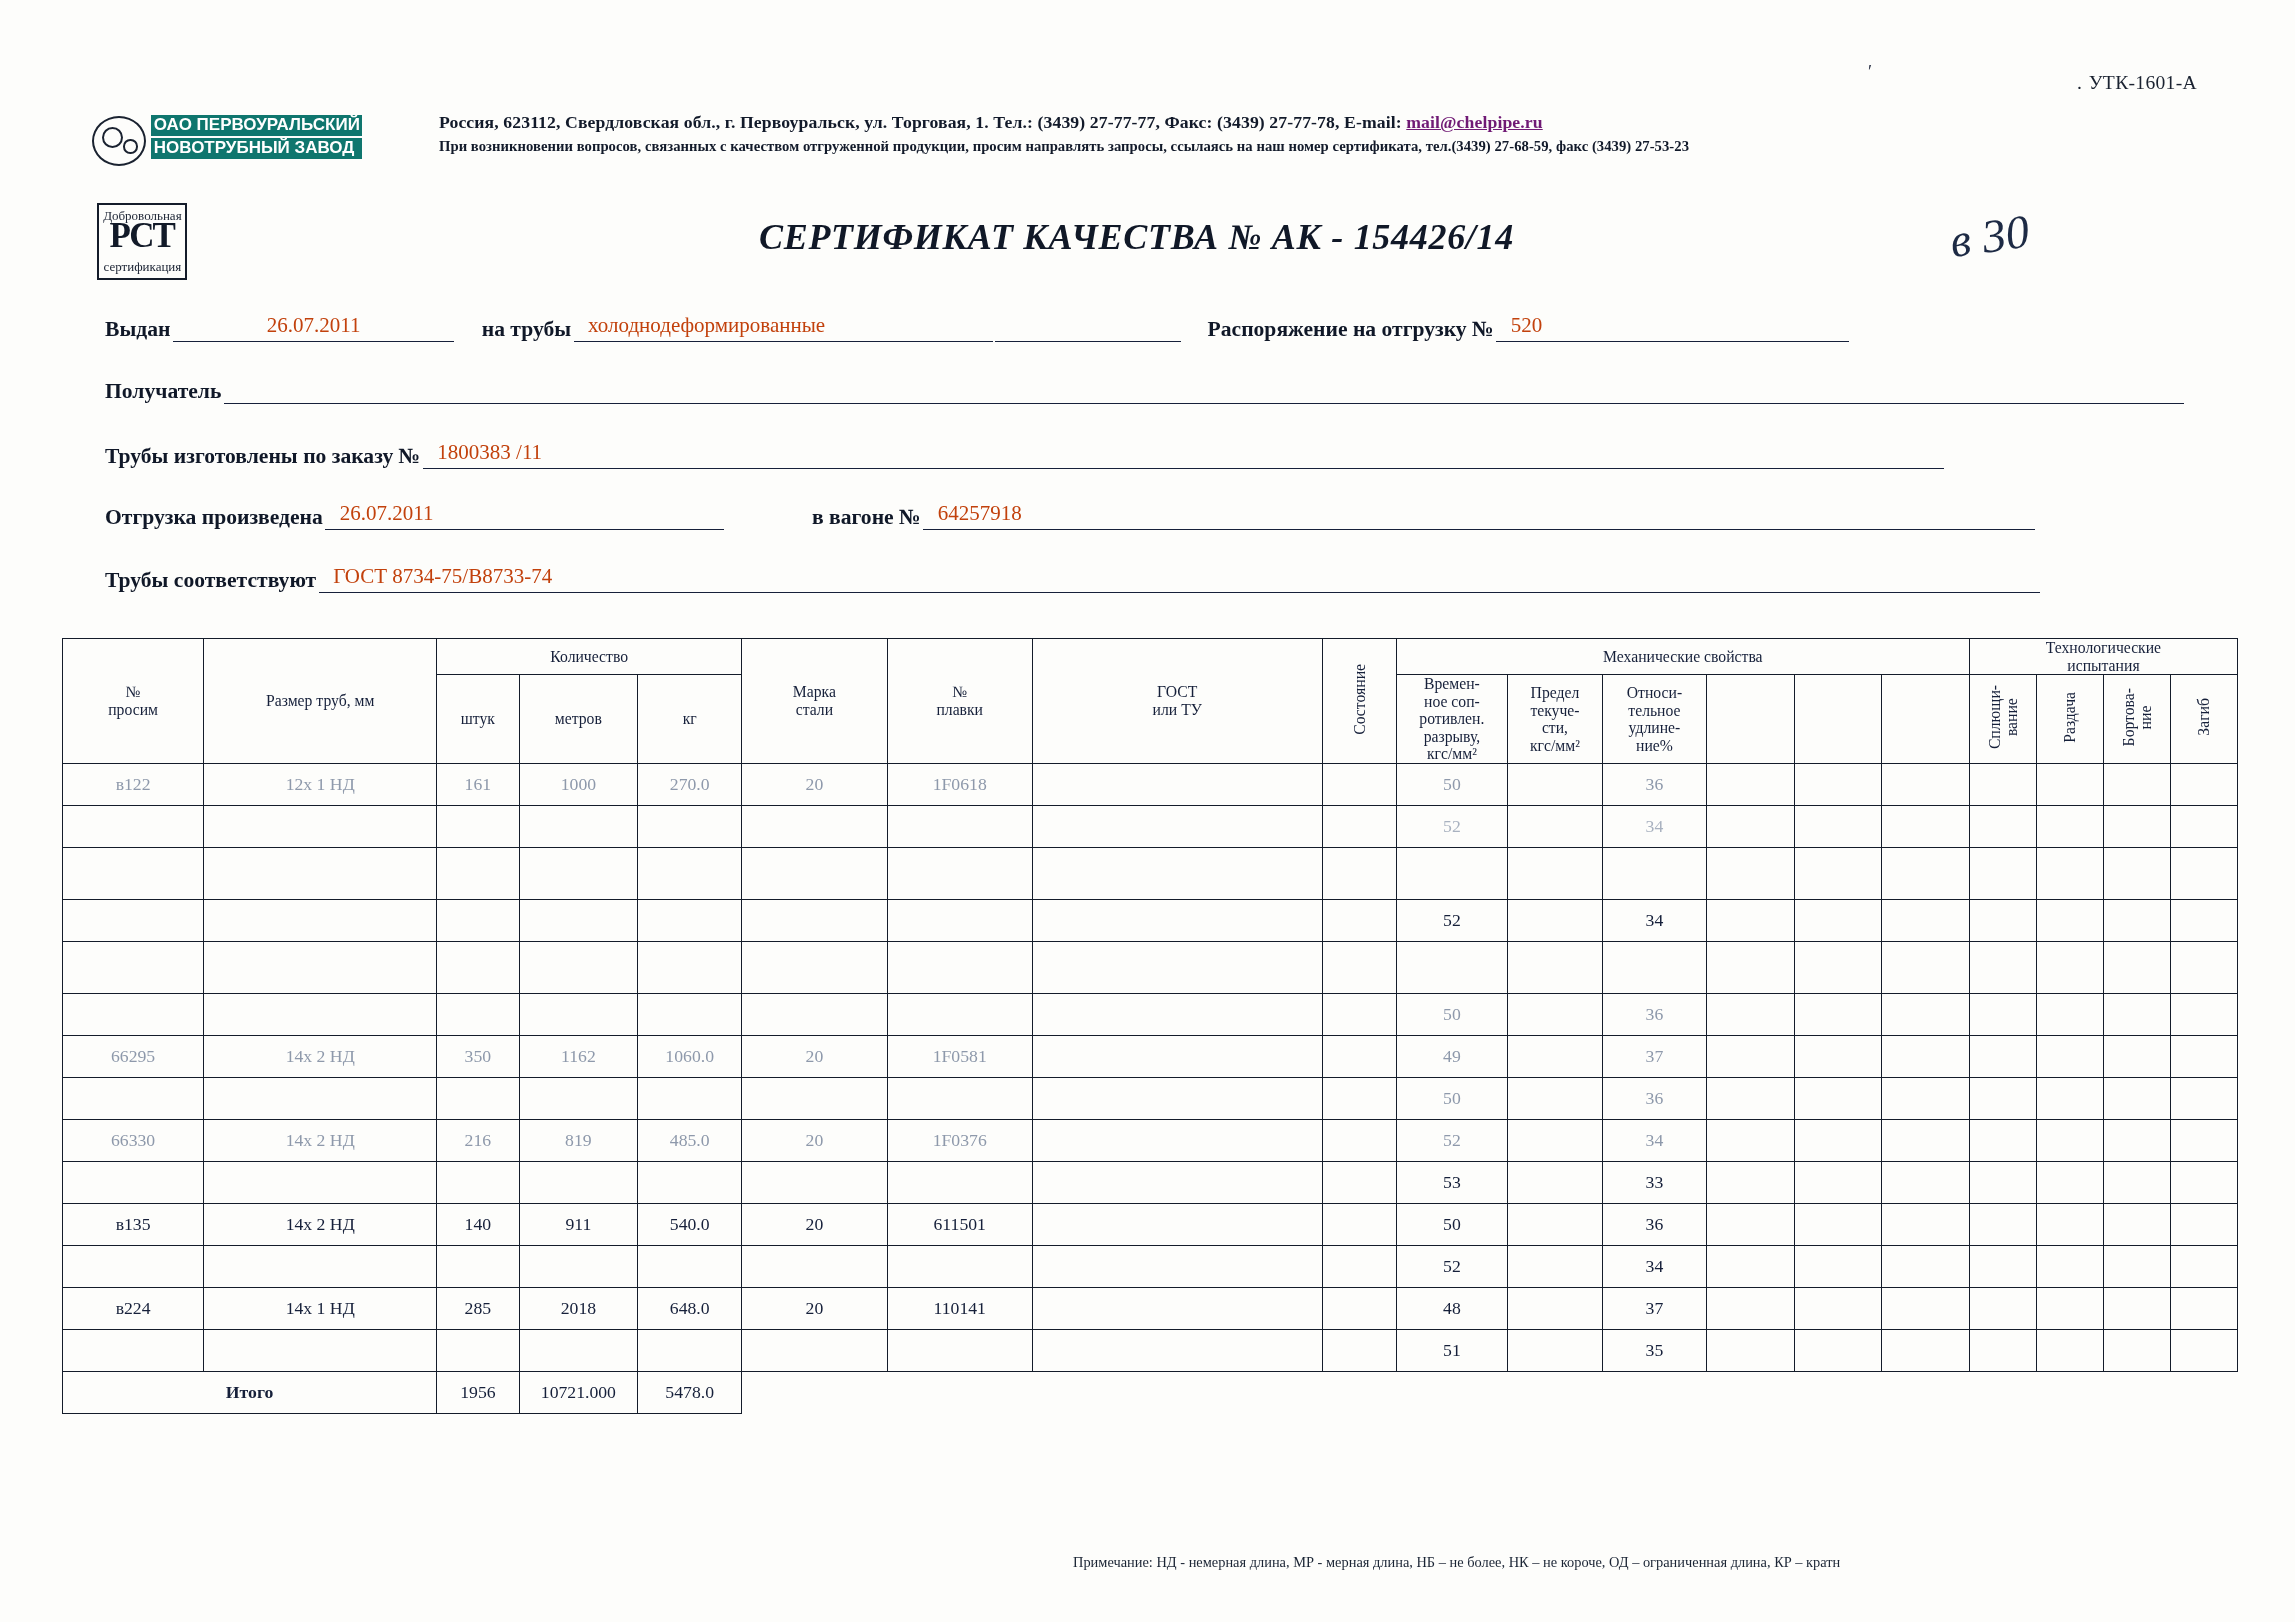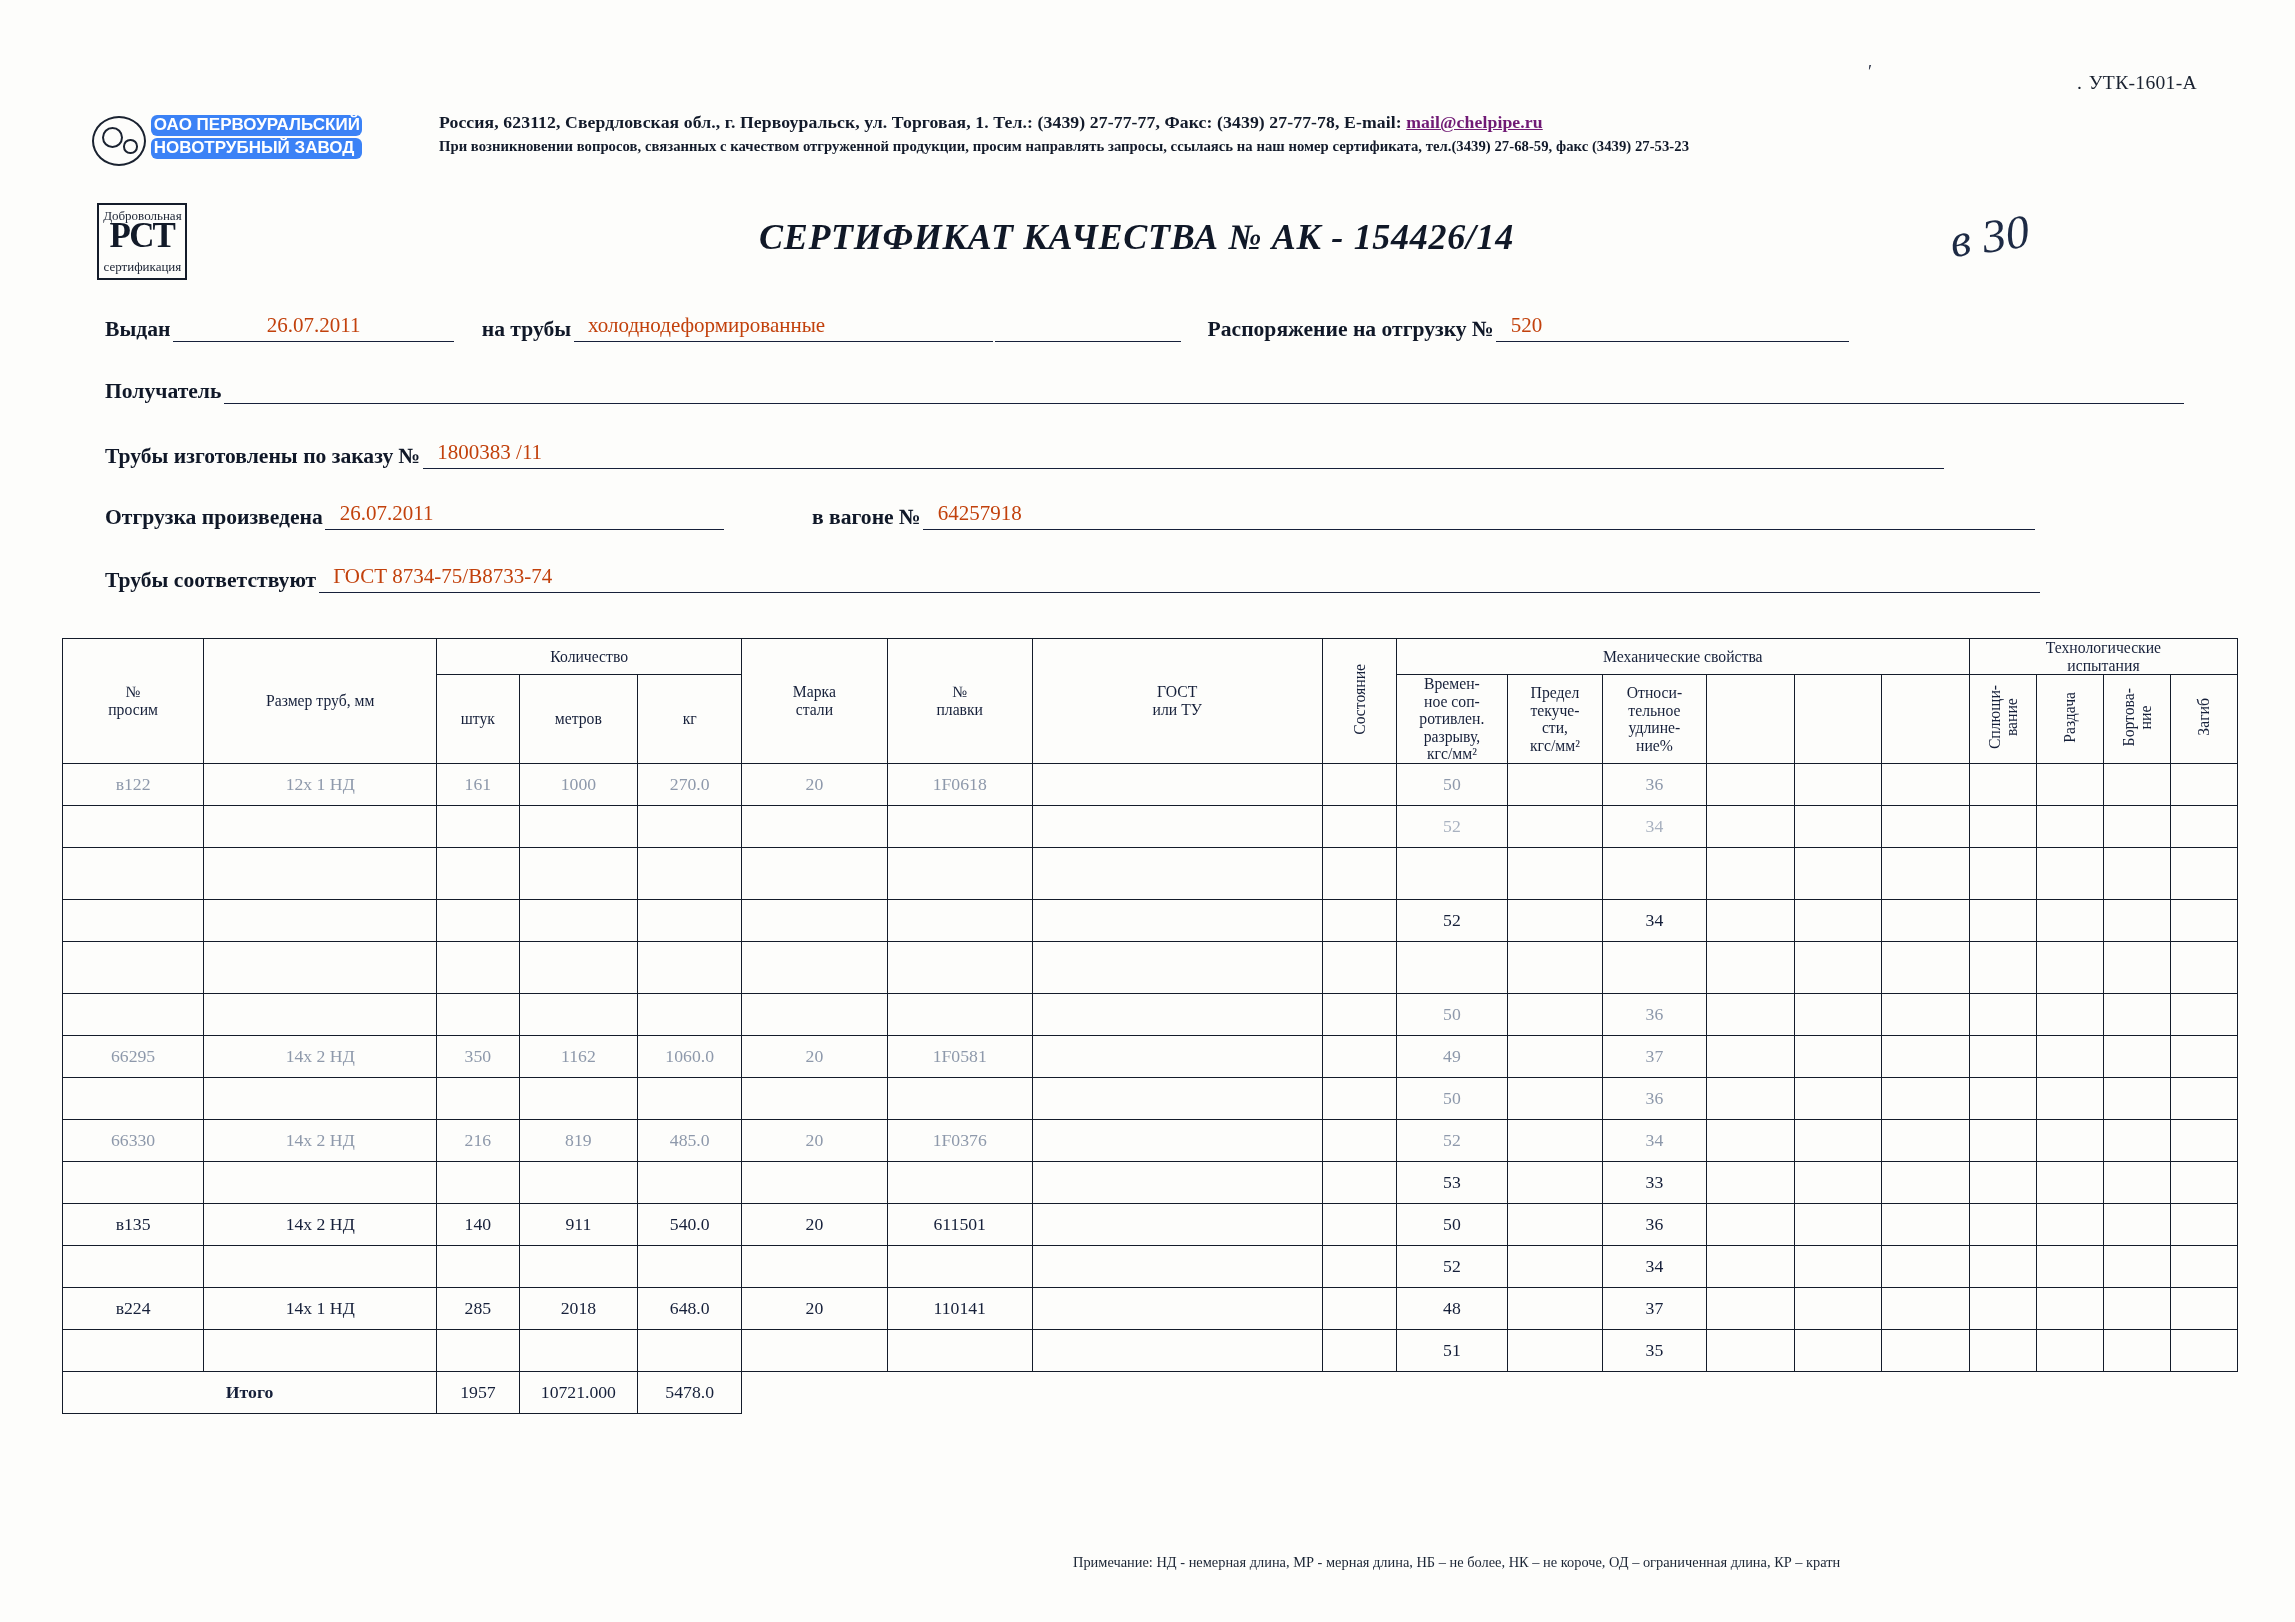--- a/index.html
+++ b/index.html
@@ -85,25 +85,24 @@
   .logo-text {
     margin-left: 5.2px;
     font-family: "Liberation Sans", sans-serif;
     font-weight: bold;
     font-size: 17px;
     line-height: 1.06;
     color: #101828;
   }
   .logo-line {
     display: block;
-    background: #3b82f6;
+    background: #0f766e;
     color: #ffffff;
     padding: 1.3px 2.6px 2px 2.6px;
     white-space: nowrap;
-    border-radius: 6px;
   }
   .logo-line + .logo-line { margin-top: 1.3px; }
 
   .addr-block {
     position: absolute;
     left: 347px;
     top: -2.6px;
     width: 1767px;
   }
   .addr-line1 {
@@ -712,21 +711,21 @@
         <td></td>
         <td></td>
         <td></td>
         <td></td>
         <td></td>
         <td></td>
         <td></td>
       </tr>
       <tr>
         <td class="totals-label" colspan="2">Итого</td>
-        <td>1957</td>
+        <td>1956</td>
         <td>10721.000</td>
         <td>5478.0</td>
         <td style="border:none"></td>
         <td style="border:none"></td>
         <td style="border:none"></td>
         <td style="border:none"></td>
         <td style="border:none"></td>
         <td style="border:none"></td>
         <td style="border:none"></td>
         <td style="border:none"></td>

